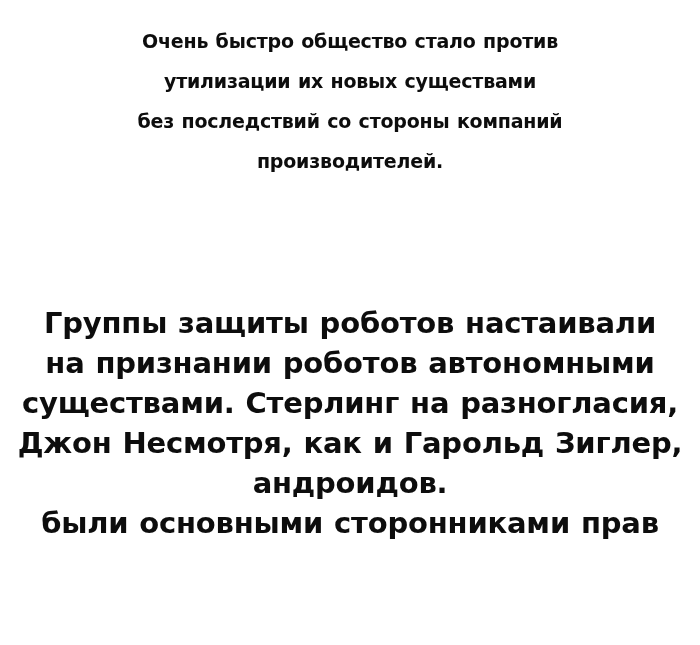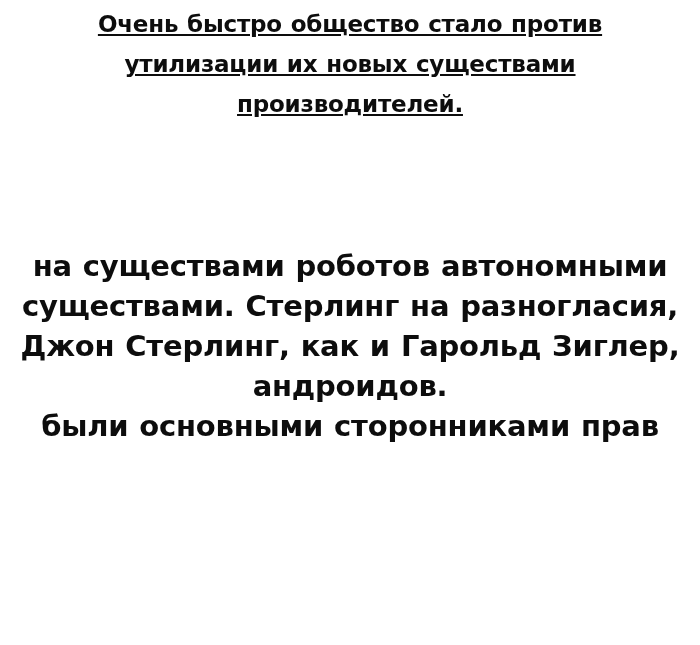--- a/index.html
+++ b/index.html
@@ -25,24 +25,23 @@
   }
   .text-block {
     width: 680px;
     text-align: center;
     font-weight: 700;
     color: #0d0d0d;
     letter-spacing: -0.2px;
     word-spacing: 1px;
   }
   .block-1 {
-    margin-top: 4px;
-    font-size: 23px;
+    margin-top: 21px;
+    font-size: 19px;
     line-height: 40px;
-    text-decoration: underline;
   }
   .spacer {
     height: 122px;
   }
   .block-2 {
     font-size: 29px;
     line-height: 40px;
   }
   .line {
     display: block;
@@ -50,26 +49,28 @@
   }
 </style>
 </head>
 <body>
 
 <div class="page">
 
   <div class="text-block block-1">
     <span class="line">Очень быстро общество стало против</span>
     <span class="line">утилизации их новых существами</span>
+    <span class="line">без последствий со стороны компаний</span>
     <span class="line">производителей.</span>
   </div>
 
   <div class="spacer"></div>
 
   <div class="text-block block-2">
-    <span class="line">на существами роботов автономными</span>
+    <span class="line">Группы защиты роботов настаивали</span>
+    <span class="line">на признании роботов автономными</span>
     <span class="line">существами. Стерлинг на разногласия,</span>
-    <span class="line">Джон Стерлинг, как и Гарольд Зиглер,</span>
+    <span class="line">Джон Несмотря, как и Гарольд Зиглер,</span>
     <span class="line">андроидов.</span>
     <span class="line">были основными сторонниками прав</span>
   </div>
 
 </div>
 
 </body></html>

